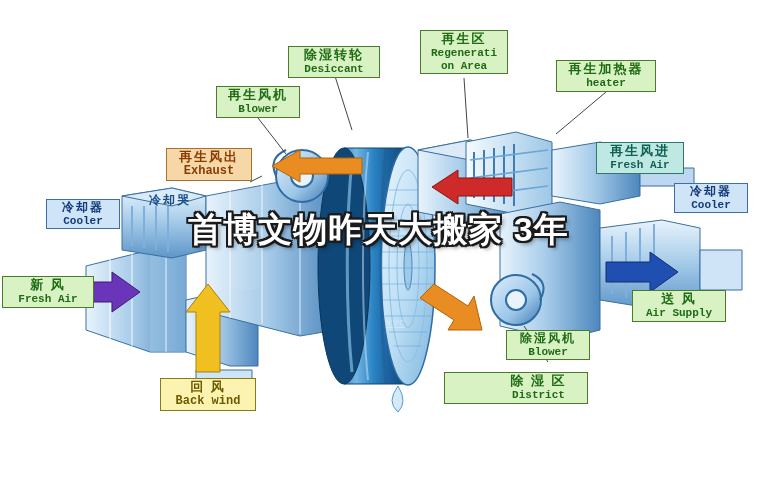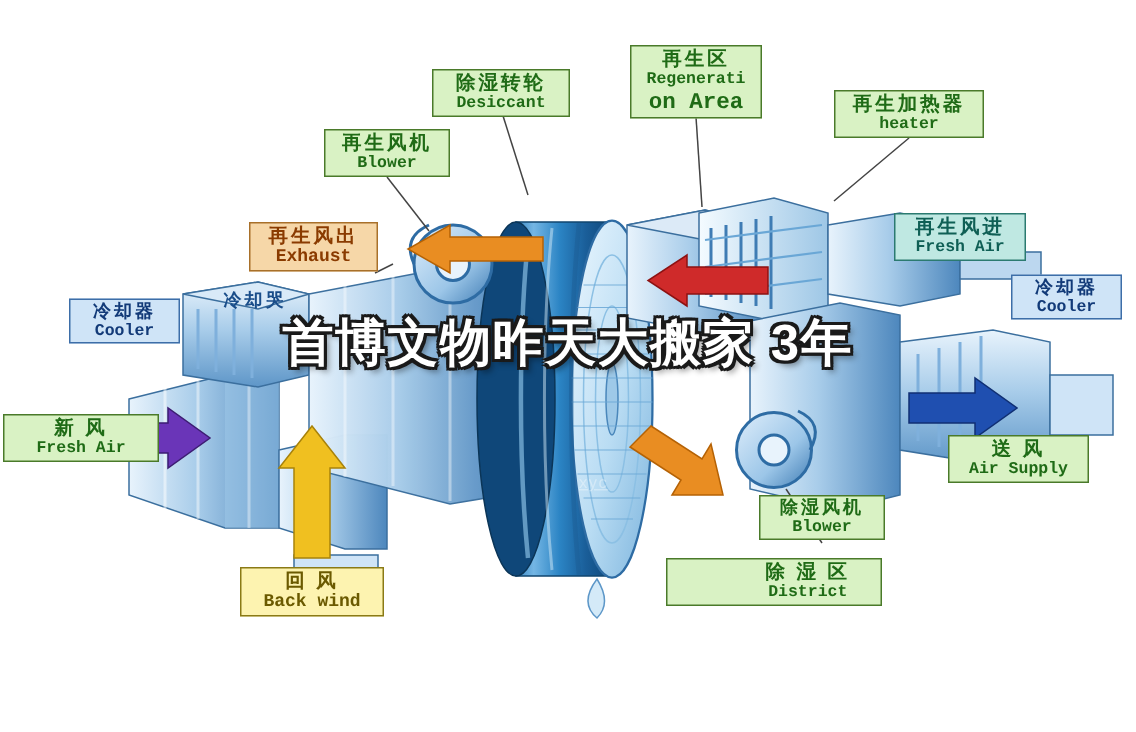--- a/index.html
+++ b/index.html
@@ -234,21 +234,21 @@
   </svg>
 
   <div class="lbl green" style="left:288px;top:46px;width:92px;">
     <span class="cn" style="font-size:13px">除湿转轮</span>
     <span class="en" style="font-size:11px">Desiccant</span>
   </div>
 
   <div class="lbl green" style="left:420px;top:30px;width:88px;">
     <span class="cn" style="font-size:13px">再生区</span>
     <span class="en" style="font-size:11px">Regenerati</span>
-    <span class="en" style="font-size:15px">on Area</span>
+    <span class="en" style="font-size:11px">on Area</span>
   </div>
 
   <div class="lbl green" style="left:216px;top:86px;width:84px;">
     <span class="cn" style="font-size:13px">再生风机</span>
     <span class="en" style="font-size:11px">Blower</span>
   </div>
 
   <div class="lbl green" style="left:556px;top:60px;width:100px;">
     <span class="cn" style="font-size:13px">再生加热器</span>
     <span class="en" style="font-size:11px">heater</span>
@@ -271,21 +271,21 @@
 
   <div class="lbl blue" style="left:674px;top:183px;width:74px;">
     <span class="cn" style="font-size:12px">冷却器</span>
     <span class="en" style="font-size:11px">Cooler</span>
   </div>
 
   <div class="lbl noborder" style="left:140px;top:193px;width:60px;color:#1a4e8a;">
     <span class="cn" style="font-size:12px">冷却哭</span>
   </div>
 
-  <div class="lbl green" style="left:2px;top:276px;width:104px;">
+  <div class="lbl green" style="left:2px;top:276px;width:92px;">
     <span class="cn" style="font-size:13px">新 风</span>
     <span class="en" style="font-size:11px">Fresh Air</span>
   </div>
 
   <div class="lbl green" style="left:632px;top:258px;width:94px;margin-top:32px;">
     <span class="cn" style="font-size:13px">送 风</span>
     <span class="en" style="font-size:11px">Air Supply</span>
   </div>
 
   <div class="lbl green" style="left:506px;top:330px;width:84px;">

